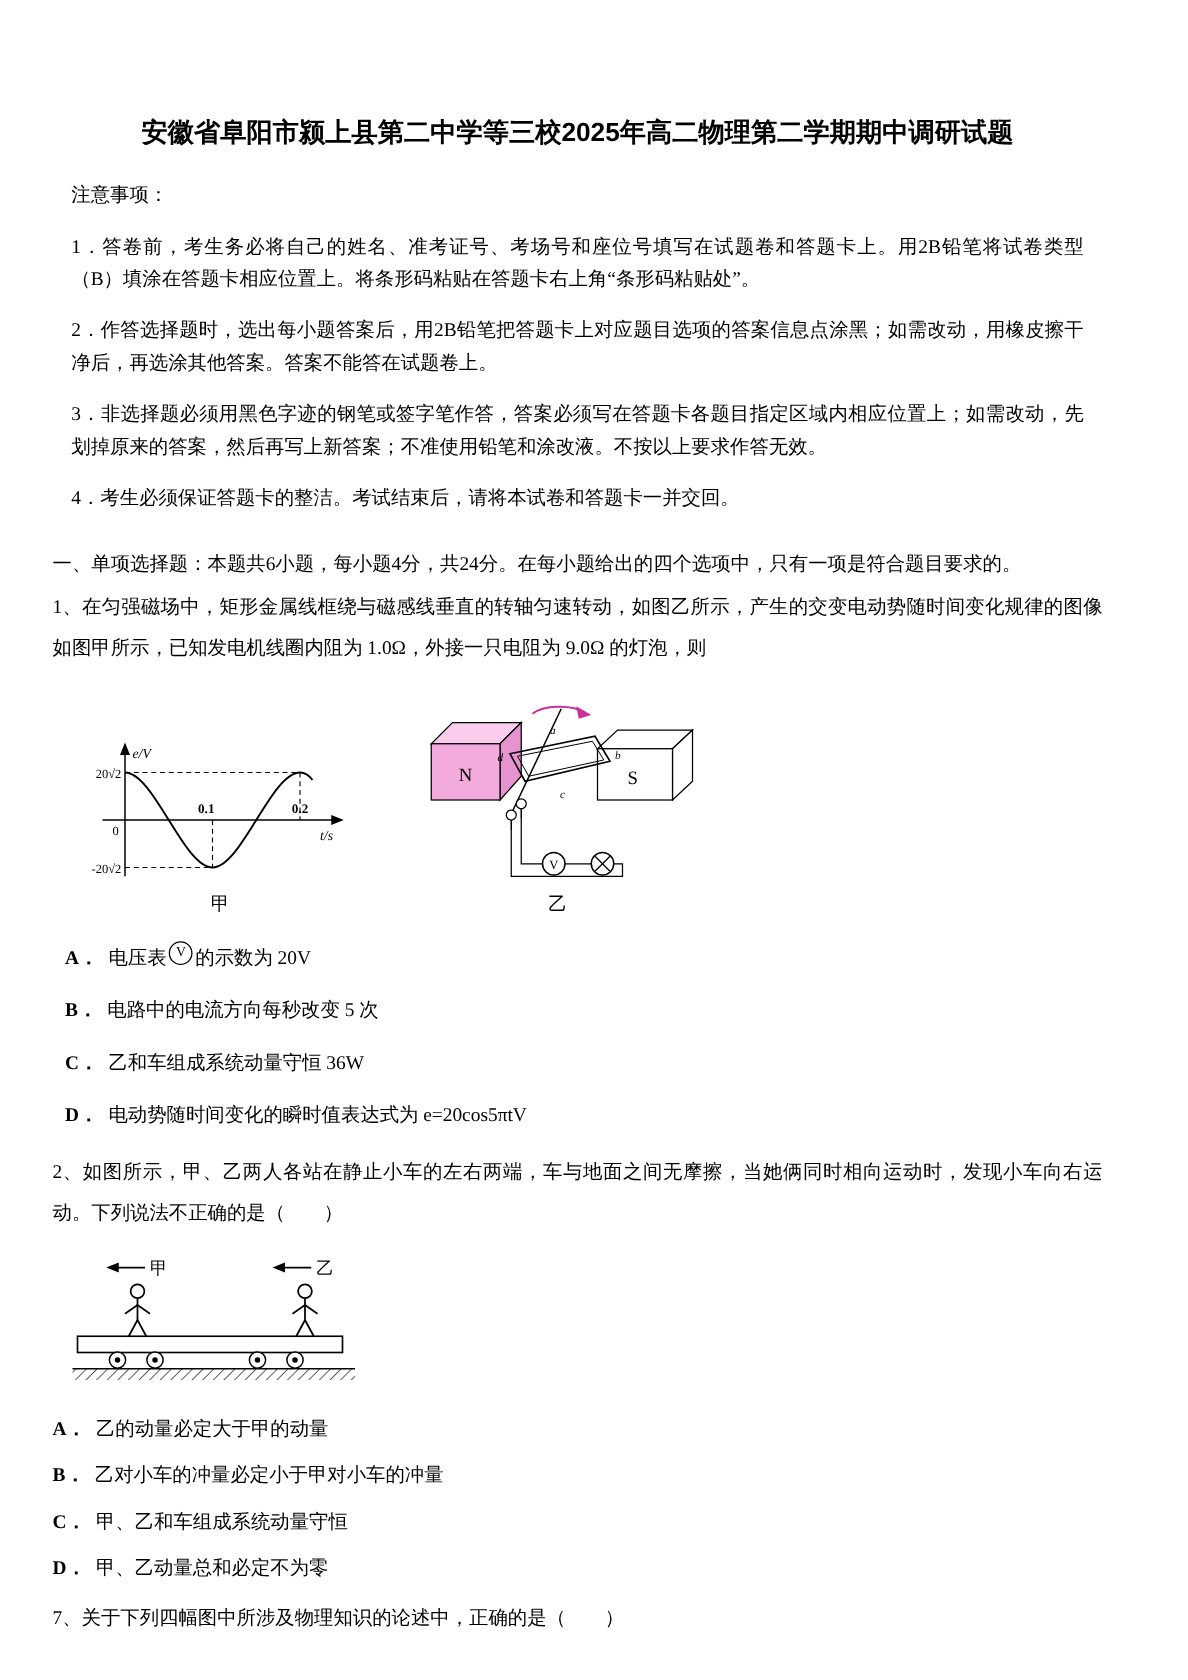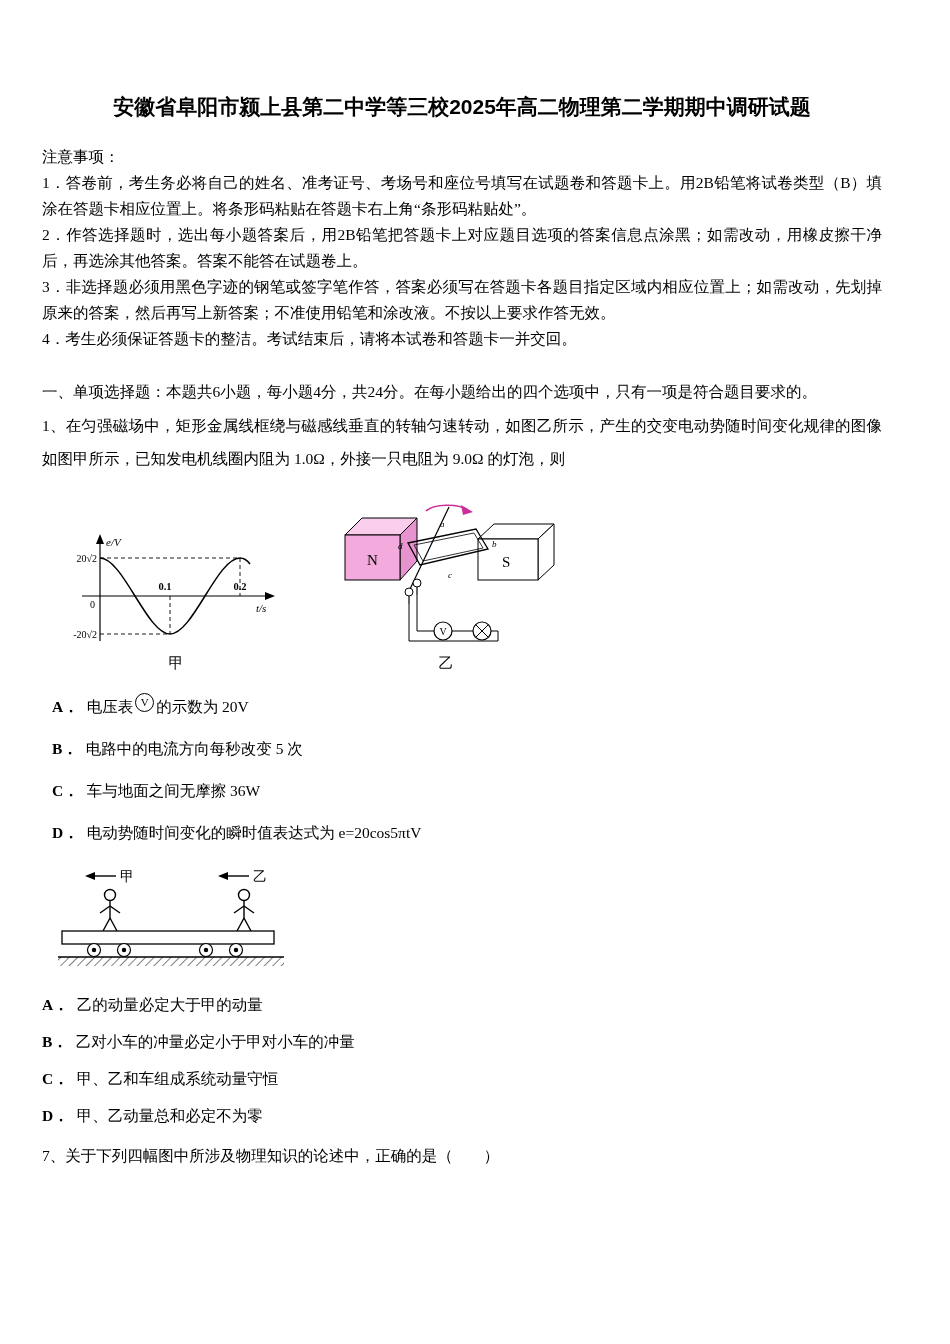--- a/index.html
+++ b/index.html
@@ -7,21 +7,21 @@
     width:950px;height:1344px;overflow:hidden;background:#ffffff;color:#000;
     font-family:"Liberation Serif","DejaVu Serif",serif;
     font-size:15.5px;
   }
   .page{padding:92px 68px 0 42px;}
   .title{
     font-family:"Liberation Sans","DejaVu Sans",sans-serif;
     font-size:21px;font-weight:bold;text-align:center;
     margin:0 0 22px 0;line-height:30px;
   }
-  .notice p{margin:0;line-height:26px;text-align:justify;}
+  .notice p{margin:15px;line-height:26px;text-align:justify;}
   .notice .nh{line-height:26px;}
   .section-heading{margin:26px 0 4px 0;line-height:27px;}
   .stem{line-height:33px;margin:4px 0 4px 0;text-align:justify;}
   .figrow{display:flex;align-items:flex-end;gap:48px;margin:10px 0 20px 28px;}
   .figblock{display:flex;flex-direction:column;align-items:center;}
   .figcap{font-size:15px;margin-top:3px;}
   .opts1 .opt{margin:0 0 15px 10px;line-height:27px;}
   .opts2 .opt{margin:0 0 10px 0;line-height:27px;}
   .opt .lab{font-weight:bold;margin-right:8px;}
   .meter{
@@ -141,27 +141,28 @@
   </div>
 
   <div class="opts1">
     <p class="opt">
       <span class="lab">A．</span><span>电压表</span><span class="meter">V</span><span>的示数为 20V</span>
     </p>
     <p class="opt">
       <span class="lab">B．</span><span>电路中的电流方向每秒改变 5 次</span>
     </p>
     <p class="opt">
-      <span class="lab">C．</span><span>车与地面之间无摩擦 36W</span>
+      <span class="lab">C．</span><span>乙和车组成系统动量守恒 36W</span>
     </p>
     <p class="opt">
       <span class="lab">D．</span><span>电动势随时间变化的瞬时值表达式为 e=20cos5πtV</span>
     </p>
   </div>
 
+  <p class="stem">2、如图所示，甲、乙两人各站在静止小车的左右两端，车与地面之间无摩擦，当她俩同时相向运动时，发现小车向右运动。下列说法不正确的是（　　）</p>
 
   <div class="cartfig">
     <svg width="248" height="112" viewBox="0 0 248 112">
       <defs>
         <pattern id="hatch" width="6" height="6" patternUnits="userSpaceOnUse" patternTransform="rotate(45)">
           <line x1="0" y1="0" x2="0" y2="6" stroke="#000" stroke-width="1"></line>
         </pattern>
       </defs>
 
       <g>

